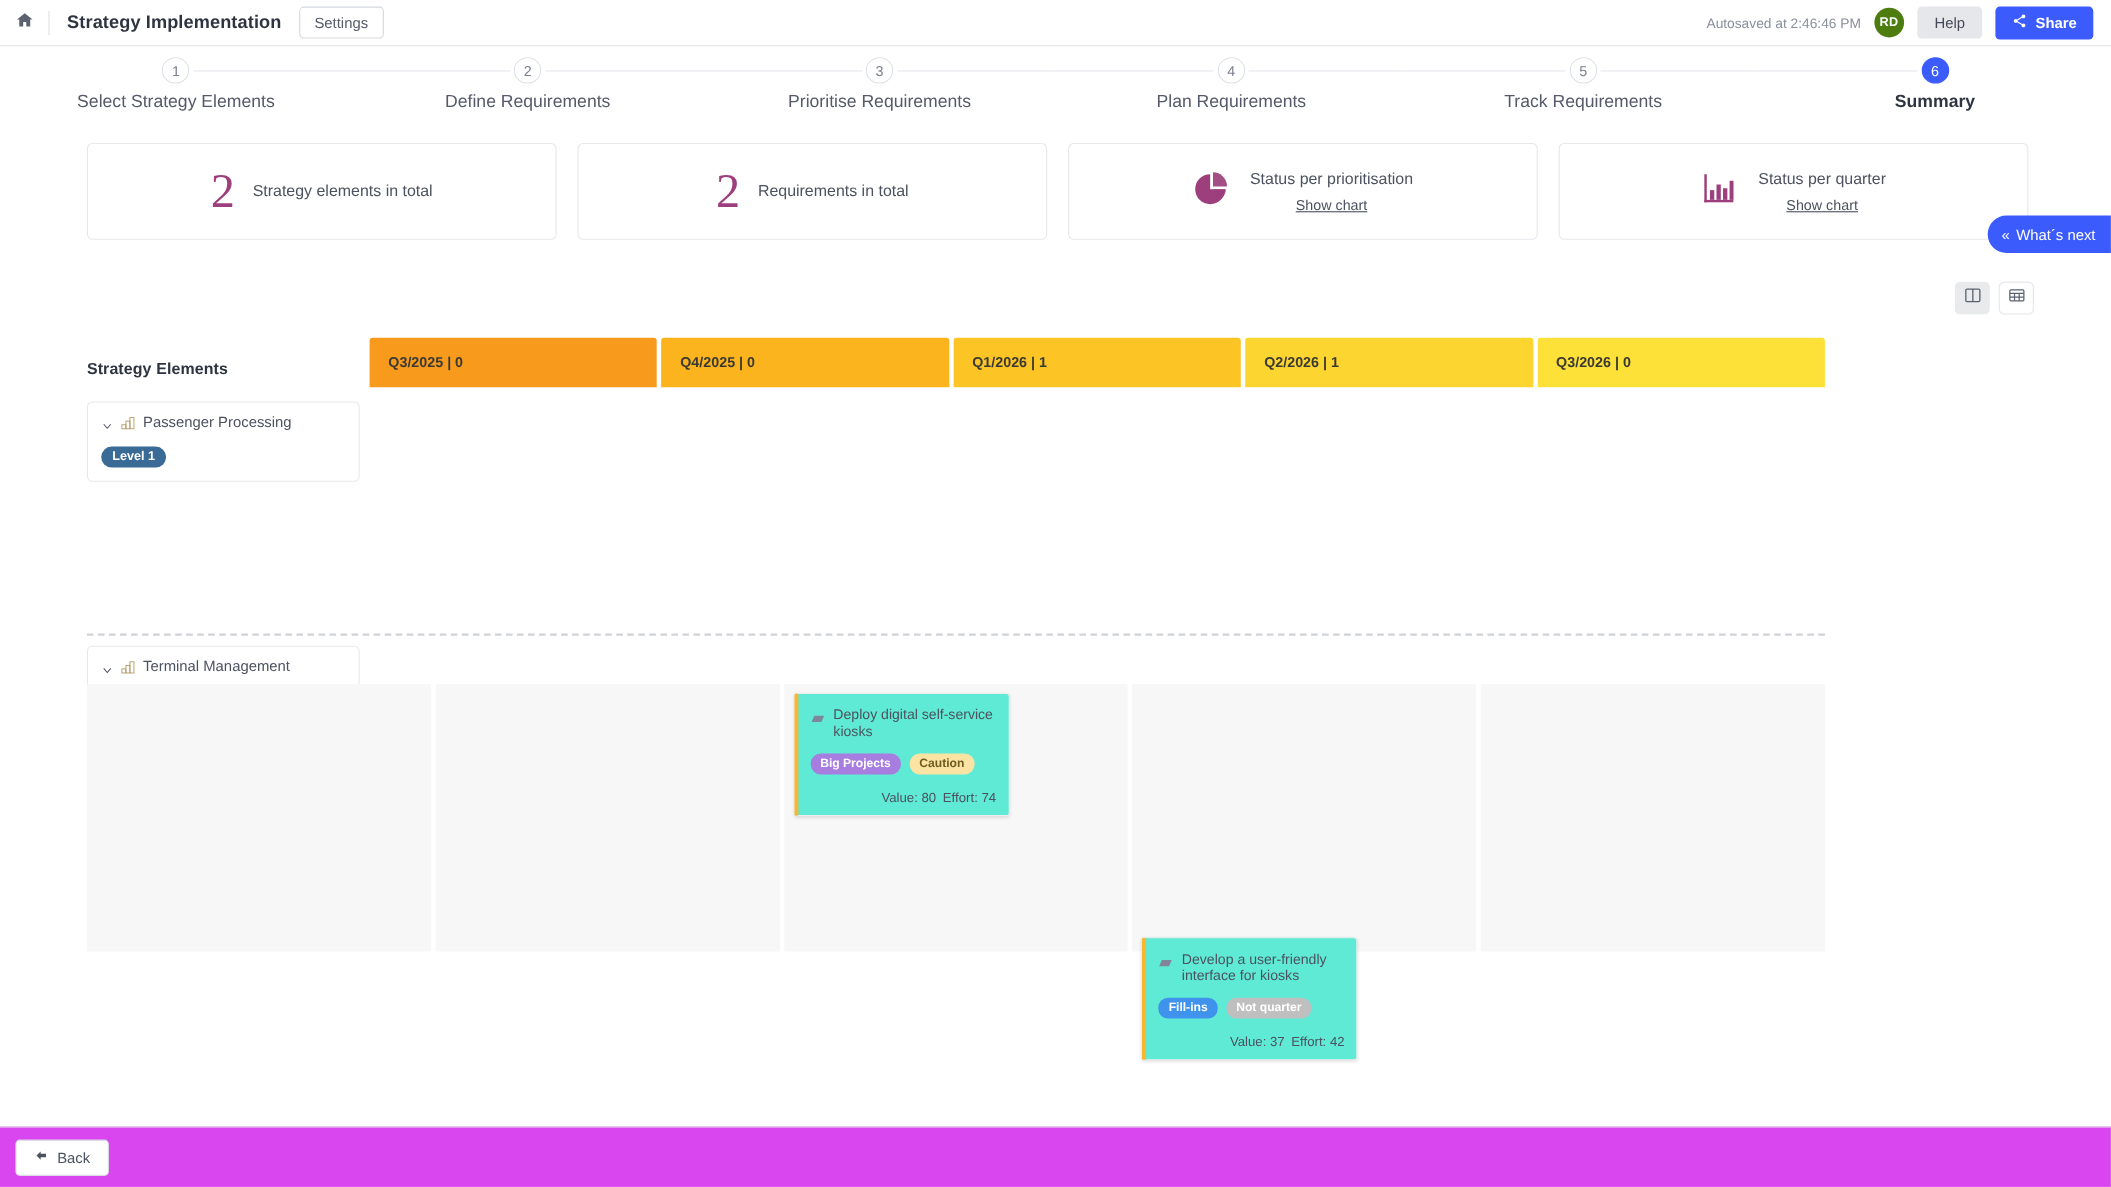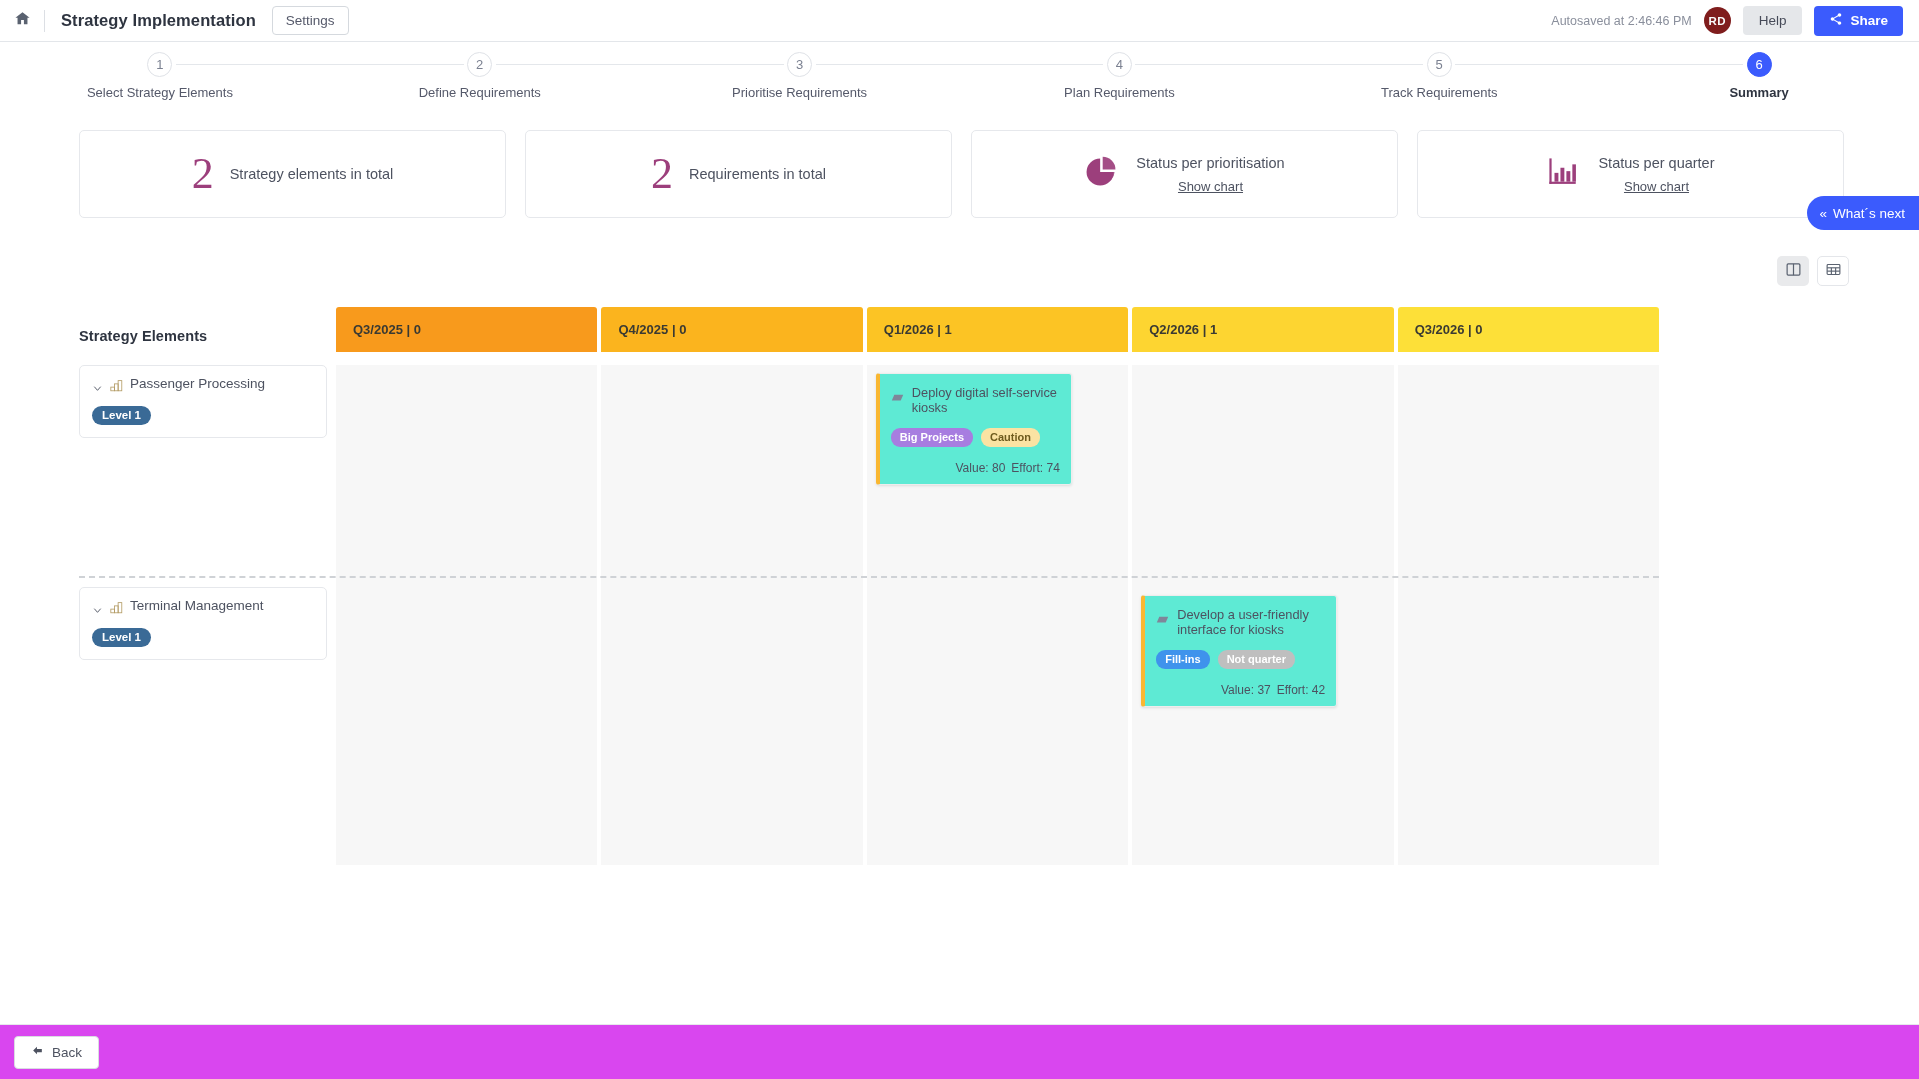--- a/index.html
+++ b/index.html
@@ -41,21 +41,21 @@
     background: #fff; font-size: 13.5px; color: #55596a;
     cursor: pointer;
   }
   .topbar-right {
     margin-left: auto; display: flex; align-items: center;
     padding-right: 16px; gap: 12px;
   }
   .autosave { font-size: 12.5px; color: #8a8f9c; white-space: nowrap; }
   .avatar {
     width: 27px; height: 27px; border-radius: 50%;
-    background: #7f1d1d; color: #fafdfd;
+    background: #4d7c0f; color: #fafdfd;
     font-size: 11.5px; font-weight: bold;
     display: flex; align-items: center; justify-content: center;
     letter-spacing: .3px;
   }
   .help-btn {
     height: 29px; padding: 0 16px;
     display: flex; align-items: center;
     background: #e5e7ea; border: none; border-radius: 4px;
     font-size: 13.5px; color: #464a58; cursor: pointer;
   }
@@ -87,21 +87,21 @@
   }
   .step.active .bubble {
     background: #3b5bfd; border-color: #3b5bfd; color: #fff; font-weight: normal;
   }
   .step .line {
     position: absolute; top: 22px; height: 1px; background: #e4e7eb; z-index: 1;
   }
   .step .line.left  { left: 0;  right: 50%; margin-right: 16px; }
   .step .line.right { right: 0; left: 50%;  margin-left: 16px; }
   .step .slabel {
-    margin-top: 8px; font-size: 13px; color: #55596a; white-space: nowrap;
+    margin-top: 8px; font-size: 16px; color: #55596a; white-space: nowrap;
   }
   .step.active .slabel { font-weight: bold; color: #2e3440; }
 
   
   .cards-row {
     position: absolute; left: 79px; top: 130px;
     width: 1765px; height: 88px;
     display: flex; gap: 19px;
   }
   .sumcard {
@@ -163,21 +163,21 @@
   }
   .qcols { display: flex; flex: 1; gap: 4px; }
   .qcol-head {
     flex: 1; height: 45px; border-radius: 3px 3px 0 0;
     display: flex; align-items: center; padding-left: 17px;
     font-size: 13px; font-weight: bold; color: #3a3a33;
   }
 
   .board-body {
     position: relative;
-    display: flex; height: 500px;
+    display: flex; height: 500px; flex-direction: column;
   }
   .se-col { width: 257px; flex: 0 0 257px; position: relative; }
   .qbody { display: flex; flex: 1; gap: 4px; }
   .qcol-body { flex: 1; background: #f7f7f7; position: relative; }
 
   .se-card {
     position: absolute; left: 0; width: 248px;
     background: #fff; border: 1px solid #e6e8ec; border-radius: 5px;
     padding: 10px 12px 12px 12px;
   }

